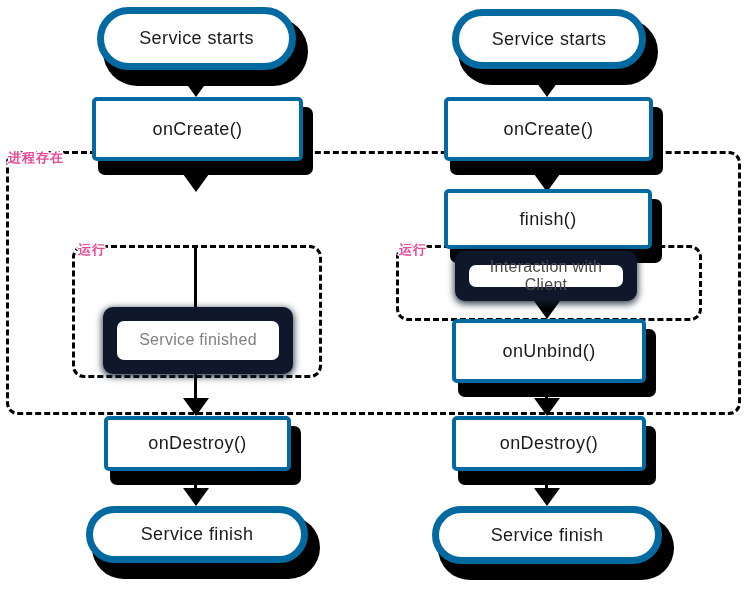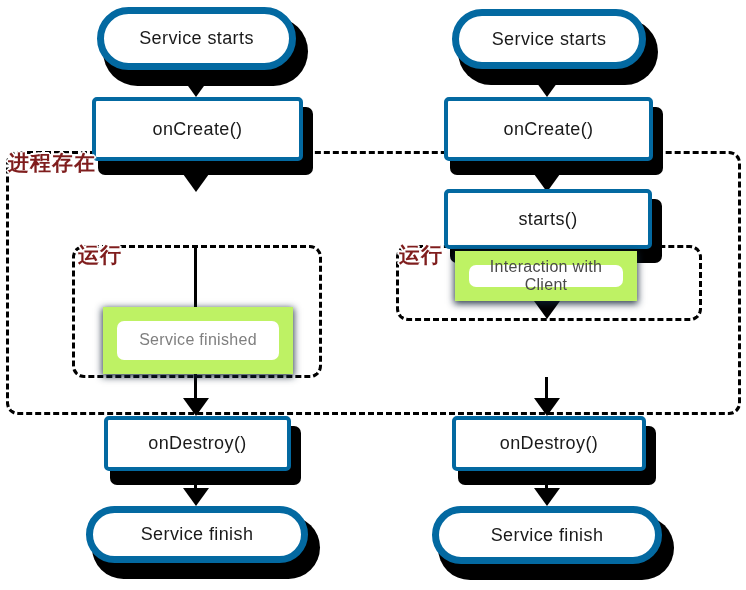--- a/index.html
+++ b/index.html
@@ -19,21 +19,21 @@
     box-shadow:8px 12px 0 2px #000;
     display:flex;align-items:center;justify-content:center;
     font-size:18px;letter-spacing:.4px;color:#1a1a1a;
     z-index:3;text-align:center;
   }
   .pill{border-radius:32px;border-width:7px;box-shadow:9px 13px 0 3px #000;}
   .rect{border-radius:5px;}
   
   .navy{
     position:absolute;box-sizing:border-box;
-    background:#bef264;border-radius:0;
+    background:#0f172a;border-radius:10px;
     box-shadow:0 2px 7px 1px rgba(14,32,50,.85);
     padding:14px;display:flex;z-index:3;
   }
   .navy-inner{
     flex:1;display:flex;align-items:center;justify-content:center;
     background:#fff;border:3px dashed #fff;border-radius:7px;
     font-size:16px;letter-spacing:.3px;text-align:center;line-height:1.15;
   }
   .gray-text{color:#7f7f7f;}
   .dgray-text{color:#4a4a4a;}
@@ -46,21 +46,21 @@
   
   .stem{position:absolute;width:3px;background:#000;z-index:2;}
   .arrow{
     position:absolute;width:0;height:0;z-index:2;
     border-left:13px solid transparent;
     border-right:13px solid transparent;
     border-top:18px solid #000;
   }
   
   .cnlabel{
-    position:absolute;font-weight:bold;font-size:21px;color:#7f1d1d;
+    position:absolute;font-weight:bold;font-size:13px;color:#ec4899;
     letter-spacing:1px;z-index:4;white-space:nowrap;
     text-shadow:-2px 0 0 #fff,2px 0 0 #fff,0 -2px 0 #fff,0 2px 0 #fff,
                 -1px -1px 0 #fff,1px 1px 0 #fff,-1px 1px 0 #fff,1px -1px 0 #fff;
   }
   .cnlabel.hidden-behind{z-index:2;}
   
   .watermark{
     position:absolute;left:236px;top:386px;z-index:5;
     font-family:"Liberation Serif", serif;
     font-style:italic;font-weight:bold;font-size:21px;
@@ -106,21 +106,22 @@
   <div class="shape pill" style="left:97px;top:7px;width:199px;height:63px;">Service starts</div>
   <div class="shape rect" style="left:92px;top:97px;width:211px;height:64px;">onCreate()</div>
   <div class="navy" style="left:103px;top:307px;width:190px;height:67px;">
     <div class="navy-inner gray-text">Service finished</div>
   </div>
   <div class="shape rect" style="left:104px;top:416px;width:187px;height:55px;">onDestroy()</div>
   <div class="shape pill" style="left:86px;top:506px;width:222px;height:57px;">Service finish</div>
 
   <div class="shape pill" style="left:452px;top:9px;width:194px;height:60px;">Service starts</div>
   <div class="shape rect" style="left:444px;top:97px;width:209px;height:64px;">onCreate()</div>
-  <div class="shape rect" style="left:444px;top:189px;width:208px;height:60px;">starts()</div>
+  <div class="shape rect" style="left:444px;top:189px;width:208px;height:60px;">finish()</div>
   <div class="navy" style="left:455px;top:251px;width:182px;height:50px;">
     <div class="navy-inner dgray-text">Interaction with Client</div>
   </div>
+  <div class="shape rect" style="left:452px;top:319px;width:194px;height:64px;">onUnbind()</div>
   <div class="shape rect" style="left:452px;top:416px;width:194px;height:55px;">onDestroy()</div>
   <div class="shape pill" style="left:432px;top:506px;width:230px;height:58px;">Service finish</div>
 
 
 </div>
 
 </body></html>

